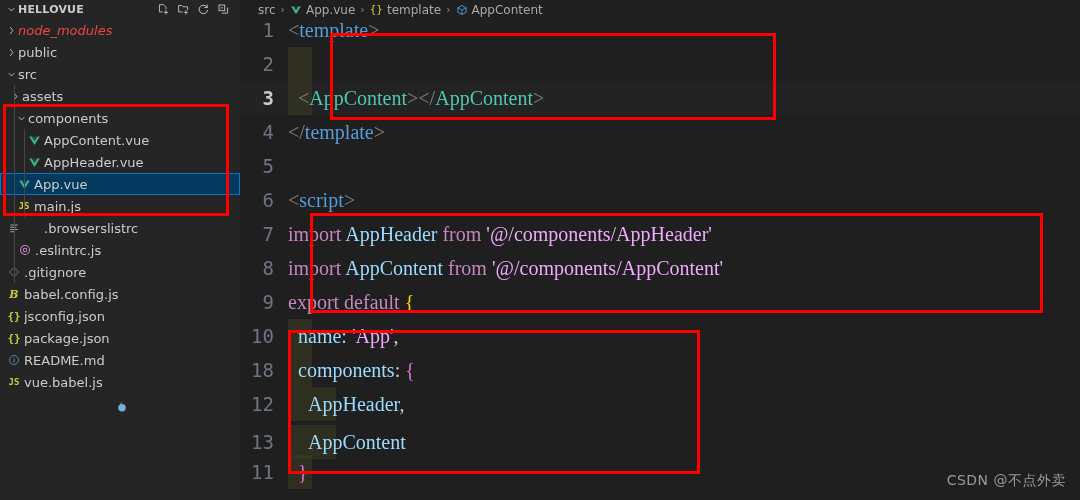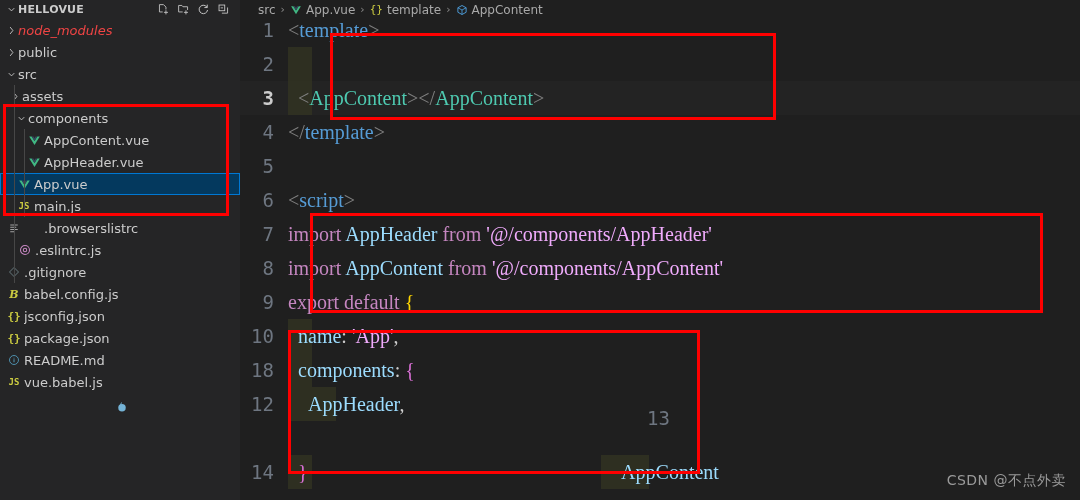--- a/index.html
+++ b/index.html
@@ -435,26 +435,26 @@
           <div class="code"><div class="indentblk" style="left: 0px; width: 24.1px;"></div><span class="codetext">&nbsp;&nbsp;<span class="t-id">name</span><span class="t-punc">: </span><span class="t-str">'App'</span><span class="t-punc">,</span></span></div>
         </div>
         <div class="cline" style="top: 334px;">
           <div class="gutter">18</div>
           <div class="code"><div class="indentblk" style="left: 0px; width: 24.1px;"></div><span class="codetext">&nbsp;&nbsp;<span class="t-id">components</span><span class="t-punc">: </span><span class="t-br2">{</span></span></div>
         </div>
         <div class="cline" style="top: 368px;">
           <div class="gutter">12</div>
           <div class="code"><div class="indentblk" style="left: 0px; width: 48.2px;"></div><span class="codetext">&nbsp;&nbsp;&nbsp;&nbsp;<span class="t-id">AppHeader</span><span class="t-punc">,</span></span></div>
         </div>
-        <div class="cline" style="top: 388px; flex-direction: column;">
+        <div class="cline" style="top: 406px;">
           <div class="gutter">13</div>
           <div class="code"><div class="indentblk" style="left: 0px; width: 48.2px;"></div><span class="codetext">&nbsp;&nbsp;&nbsp;&nbsp;<span class="t-id">AppContent</span></span></div>
         </div>
         <div class="cline" style="top: 436px;">
-          <div class="gutter">14</div>
+          <div class="gutter">11</div>
           <div class="code"><div class="indentblk" style="left: 0px; width: 24.1px;"></div><span class="codetext">&nbsp;&nbsp;<span class="t-br2">}</span></span></div>
         </div>
       </div>
   </div>
 
   <div id="annots">
       <div class="annot" style="left: 3px; top: 104px; width: 226px; height: 112px; border-color: rgb(254, 0, 0);"></div>
       <div class="annot" style="left: 330px; top: 33px; width: 446px; height: 87px; border-color: rgb(254, 0, 0);"></div>
       <div class="annot" style="left: 310px; top: 213px; width: 733px; height: 100px; border-color: rgb(254, 0, 0);"></div>
       <div class="annot" style="left: 288px; top: 330px; width: 412px; height: 144px; border-color: rgb(254, 0, 0);"></div>

